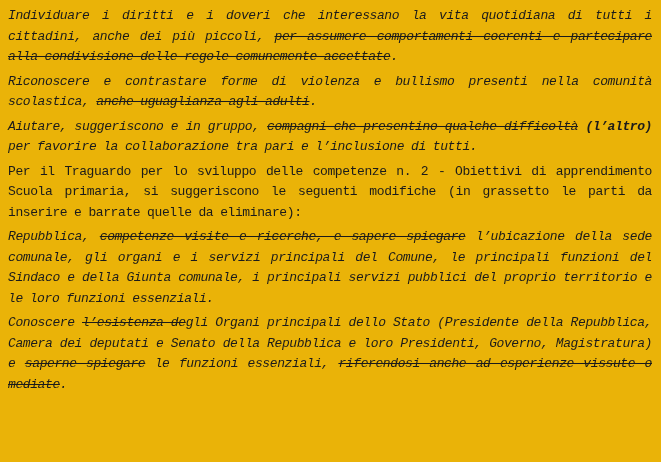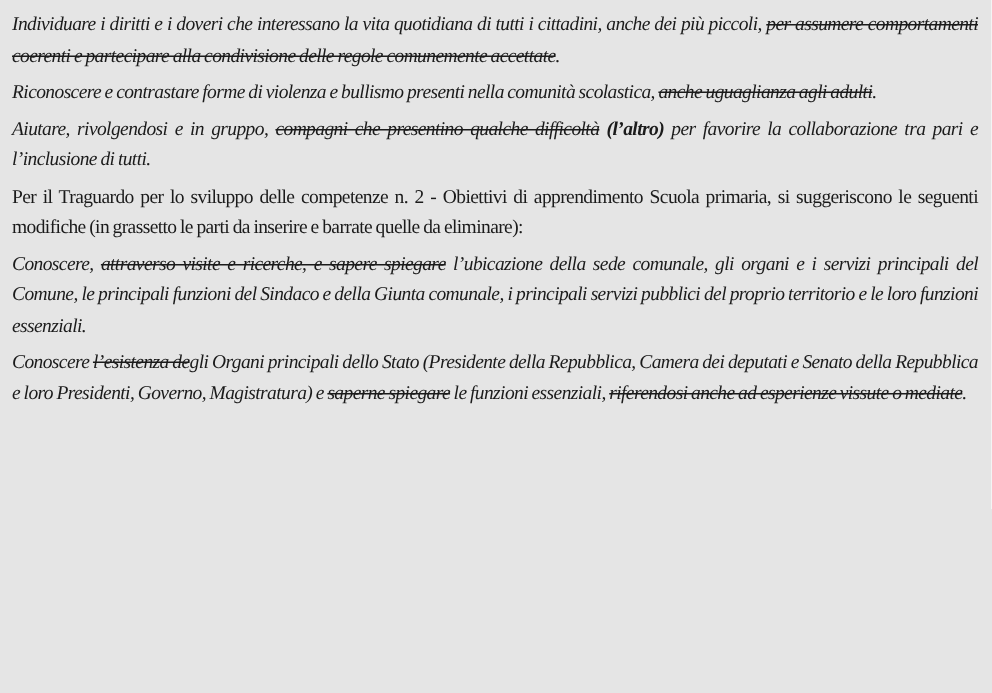--- a/index.html
+++ b/index.html
@@ -5,24 +5,24 @@
   html, body {
     margin: 0;
     padding: 0;
     background: #ffffff;
   }
   .page {
     position: relative;
     width: 661px;
     height: 462px;
     box-sizing: border-box;
-    background: #e5e5e5;
+    background: #eab308;
     overflow: hidden;
     padding: 6px 9px 0 8px;
-    font-family: Liberation Serif, serif;
+    font-family: Liberation Mono, monospace;
     color: #1b1b1b;
   }
   .doc-body {
     width: 100%;
   }
   .para {
     margin: 0 0 4px 0;
     font-size: 13px;
     line-height: 20.5px;
     text-align: justify;
@@ -38,18 +38,18 @@
   }
   .run-bold { font-weight: bold; }
 </style>
 </head>
 <body>
 
 <div class="page">
   <div class="doc-body" id="doc-body">
       <p class="para italic"><span>Individuare i diritti e i doveri che interessano la vita quotidiana di tutti i cittadini, anche dei più piccoli, </span><span class="run-strike">per assumere comportamenti coerenti e partecipare alla condivisione delle regole comunemente accettate</span><span>.</span></p>
       <p class="para italic"><span>Riconoscere e contrastare forme di violenza e bullismo presenti nella comunità scolastica, </span><span class="run-strike">anche uguaglianza agli adulti</span><span>.</span></p>
-      <p class="para italic"><span>Aiutare, rivolgendosi e in gruppo, </span><span class="run-strike">compagni che presentino qualche difficoltà</span><span> </span><span class="run-bold">(l’altro)</span><span> per favorire la collaborazione tra pari e l’inclusione di tutti.</span></p>
+      <p class="para italic"><span>Aiutare, suggeriscono e in gruppo, </span><span class="run-strike">compagni che presentino qualche difficoltà</span><span> </span><span class="run-bold">(l’altro)</span><span> per favorire la collaborazione tra pari e l’inclusione di tutti.</span></p>
       <p class="para regular"><span>Per il Traguardo per lo sviluppo delle competenze n. 2 - Obiettivi di apprendimento Scuola primaria, si suggeriscono le seguenti modifiche (in grassetto le parti da inserire e  barrate quelle da eliminare):</span></p>
-      <p class="para italic"><span>Conoscere, </span><span class="run-strike">attraverso visite e ricerche, e sapere spiegare</span><span> l’ubicazione della sede comunale, gli organi e i servizi principali del Comune, le principali funzioni del Sindaco e della Giunta comunale, i principali servizi pubblici del proprio territorio e le loro funzioni essenziali.</span></p>
+      <p class="para italic"><span>Repubblica, </span><span class="run-strike">competenze visite e ricerche, e sapere spiegare</span><span> l’ubicazione della sede comunale, gli organi e i servizi principali del Comune, le principali funzioni del Sindaco e della Giunta comunale, i principali servizi pubblici del proprio territorio e le loro funzioni essenziali.</span></p>
       <p class="para italic"><span>Conoscere </span><span class="run-strike">l’esistenza de</span><span>gli Organi principali dello Stato (Presidente della Repubblica, Camera dei deputati e Senato della Repubblica e loro Presidenti, Governo, Magistratura) e </span><span class="run-strike">saperne spiegare</span><span> le funzioni essenziali, </span><span class="run-strike">riferendosi anche ad esperienze vissute o mediate</span><span>.</span></p>
     </div>
 </div>
 
 </body></html>

